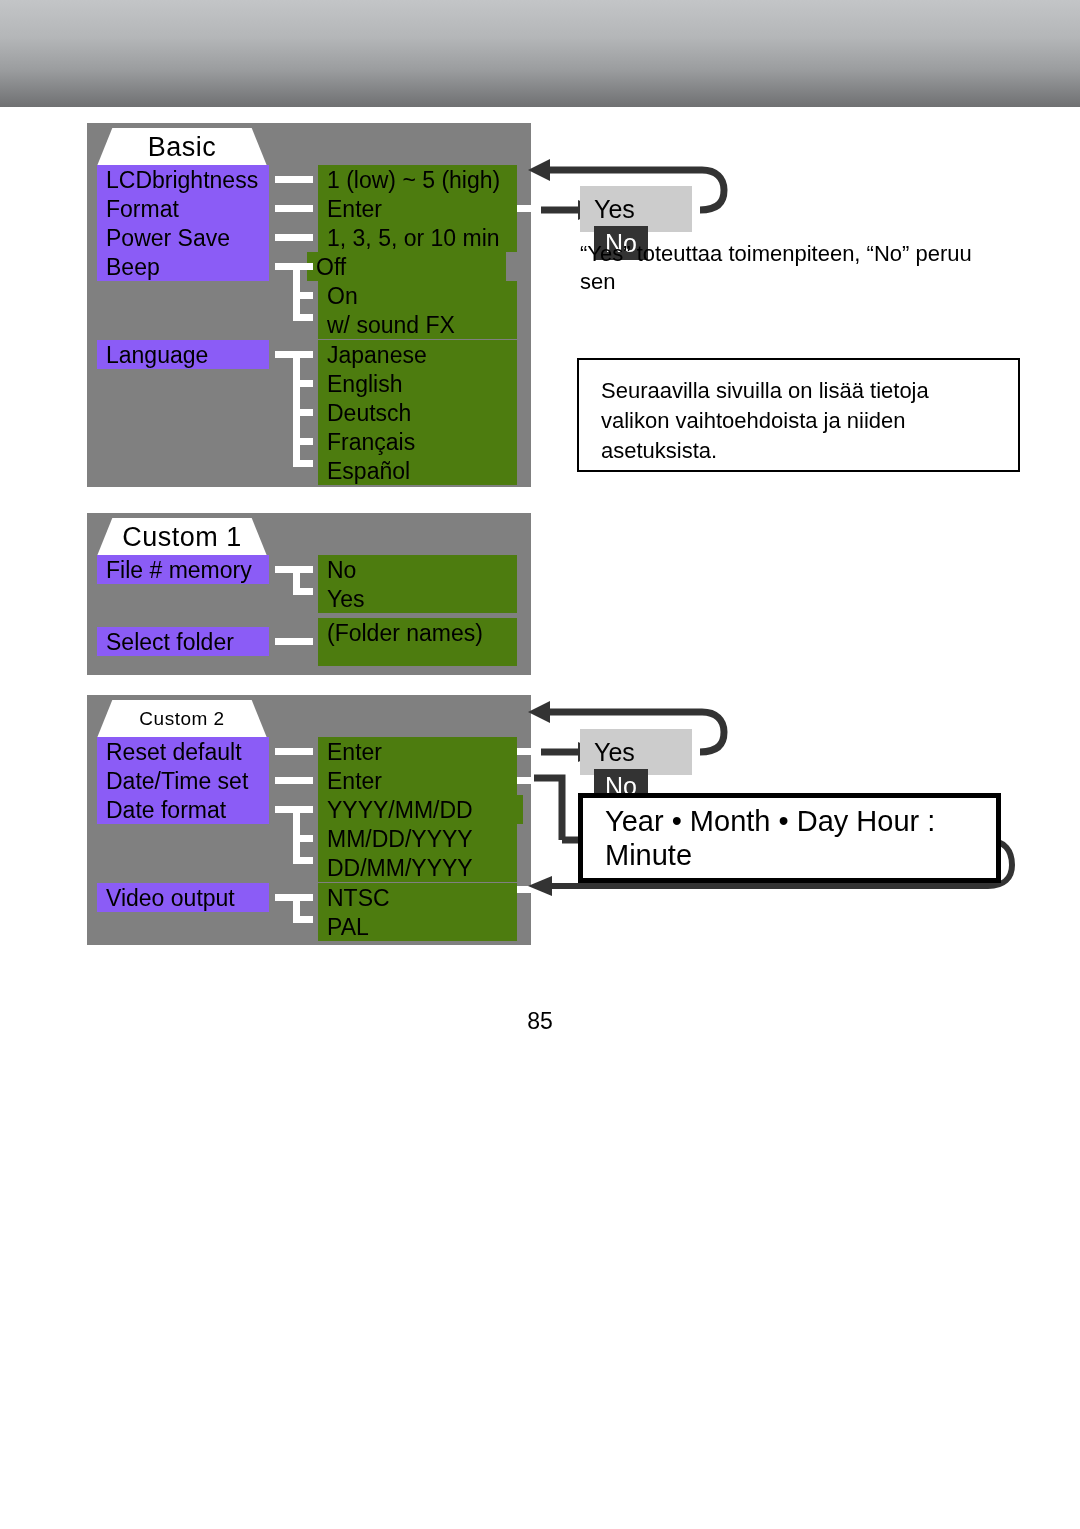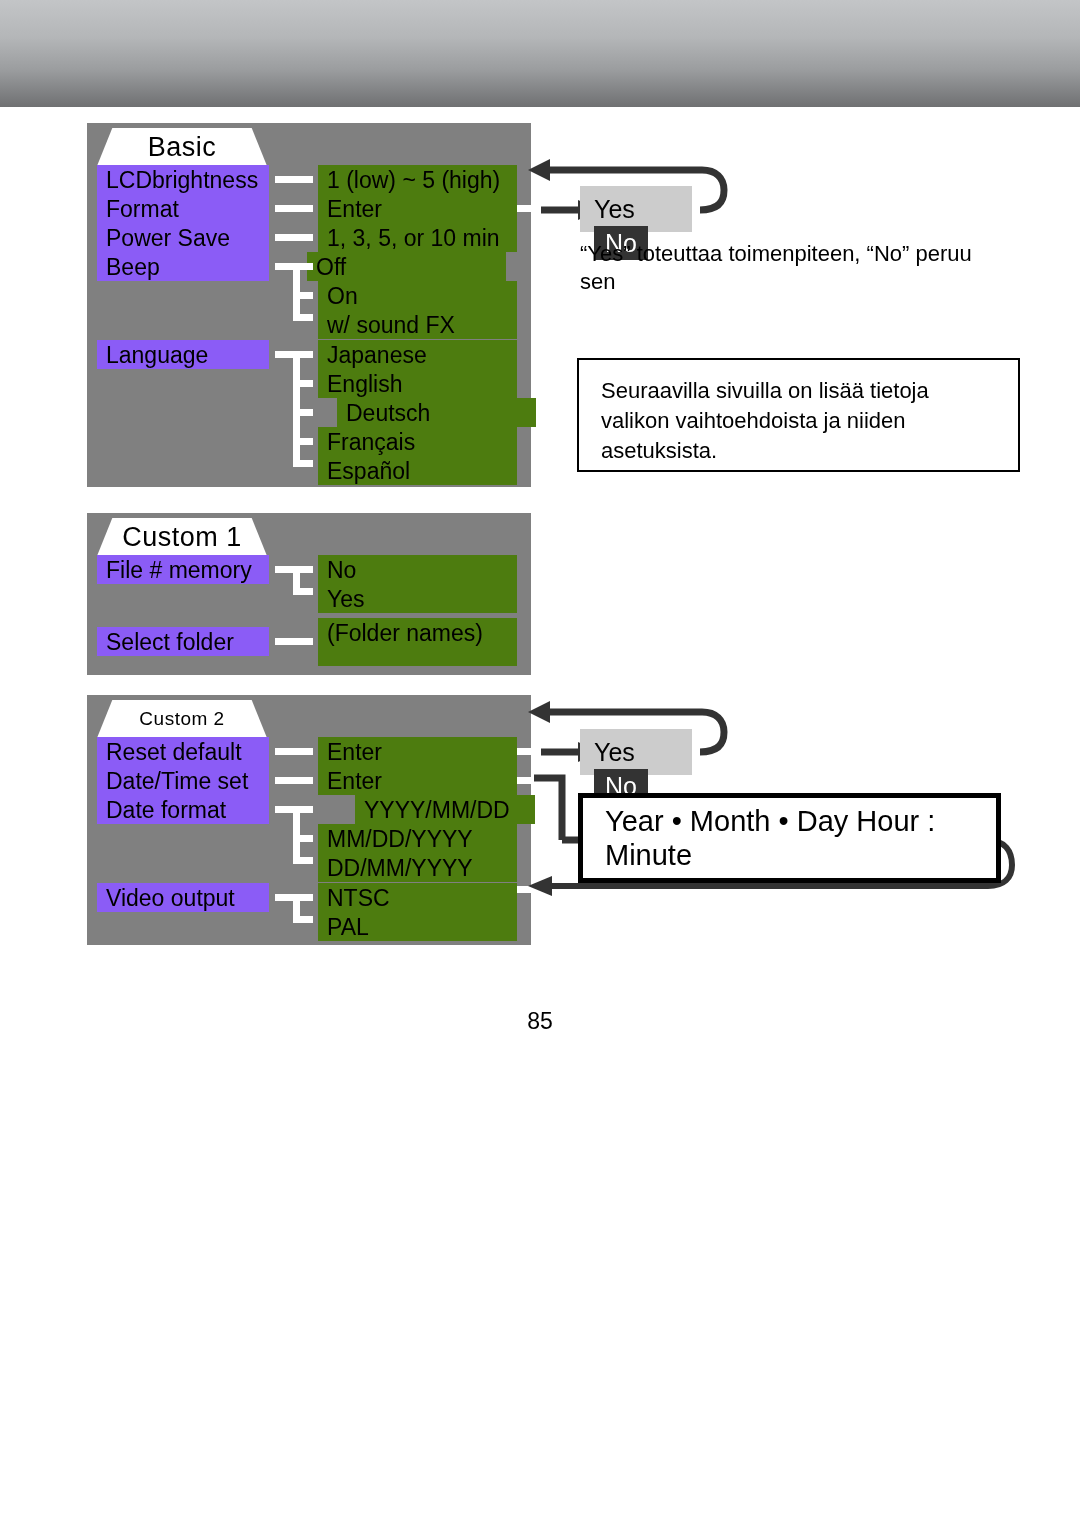--- a/index.html
+++ b/index.html
@@ -169,21 +169,21 @@
 <div class="lbox" style="left:97px; top:340px; width:172px; height:29px;">Language</div>
 
 <div class="rbox" style="left:318px; top:165px; width:199px; height:29px;">1 (low) ~ 5 (high)</div>
 <div class="rbox" style="left:318px; top:194px; width:199px; height:29px;">Enter</div>
 <div class="rbox" style="left:318px; top:223px; width:199px; height:29px;">1, 3, 5, or 10 min</div>
 <div class="rbox" style="left:307px; top:252px; width:199px; height:29px;">Off</div>
 <div class="rbox" style="left:318px; top:281px; width:199px; height:29px;">On</div>
 <div class="rbox" style="left:318px; top:310px; width:199px; height:29px;">w/ sound FX</div>
 <div class="rbox" style="left:318px; top:340px; width:199px; height:29px;">Japanese</div>
 <div class="rbox" style="left:318px; top:369px; width:199px; height:29px;">English</div>
-<div class="rbox" style="left:337px; top:398px; width:199px; height:29px;">Deutsch</div>
+<div class="rbox" style="left:318px; top:398px; width:199px; height:29px;">Deutsch</div>
 <div class="rbox" style="left:318px; top:427px; width:199px; height:29px;">Français</div>
 <div class="rbox" style="left:318px; top:456px; width:199px; height:29px;">Español</div>
 
 <div class="conn-h" style="left:275px; top:176px; width:38px;"></div>
 <div class="conn-h" style="left:275px; top:205px; width:38px;"></div>
 <div class="conn-h" style="left:275px; top:234px; width:38px;"></div>
 
 <div class="conn-h" style="left:275px; top:263px; width:38px;"></div>
 <div class="conn-v" style="left:293px; top:263px; height:58px;"></div>
 <div class="conn-h" style="left:293px; top:292px; width:20px;"></div>
@@ -237,21 +237,21 @@
 
 <div class="tab" style="left:97px; top:700px; width:170px; height:38px; line-height:38px; font-size:19px;">Custom 2</div>
 
 <div class="lbox" style="left:97px; top:737px; width:172px; height:29px;">Reset default</div>
 <div class="lbox" style="left:97px; top:766px; width:172px; height:29px;">Date/Time set</div>
 <div class="lbox" style="left:97px; top:795px; width:172px; height:29px;">Date format</div>
 <div class="lbox" style="left:97px; top:883px; width:172px; height:29px;">Video output</div>
 
 <div class="rbox" style="left:318px; top:737px; width:199px; height:29px;">Enter</div>
 <div class="rbox" style="left:318px; top:766px; width:199px; height:29px;">Enter</div>
-<div class="rbox" style="left:318px; top:795px; width:180px; height:29px;margin-left:37px;">YYYY/MM/DD</div>
+<div class="rbox" style="left:318px; top:795px; width:205px; height:29px;">YYYY/MM/DD</div>
 <div class="rbox" style="left:318px; top:824px; width:199px; height:29px;">MM/DD/YYYY</div>
 <div class="rbox" style="left:318px; top:853px; width:199px; height:29px;">DD/MM/YYYY</div>
 <div class="rbox" style="left:318px; top:883px; width:199px; height:29px;">NTSC</div>
 <div class="rbox" style="left:318px; top:912px; width:199px; height:29px;">PAL</div>
 
 <div class="conn-h" style="left:275px; top:748px; width:38px;"></div>
 <div class="conn-h" style="left:275px; top:777px; width:38px;"></div>
 
 <div class="conn-h" style="left:275px; top:806px; width:38px;"></div>
 <div class="conn-v" style="left:293px; top:806px; height:58px;"></div>

